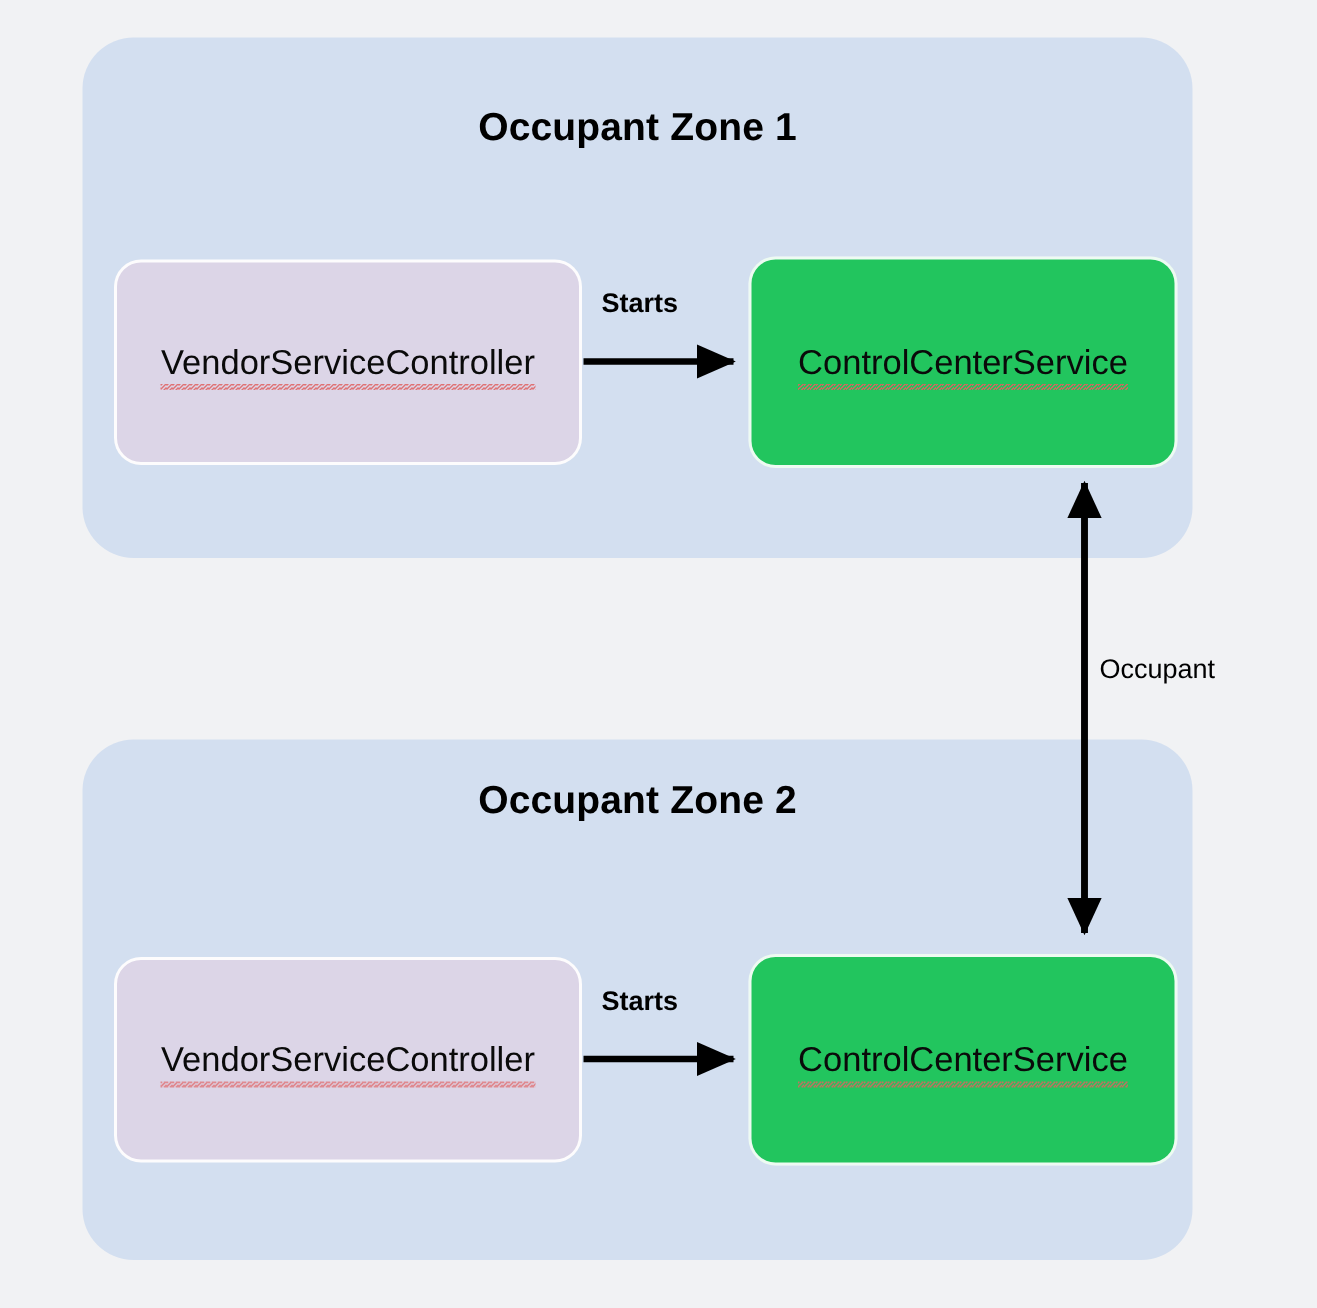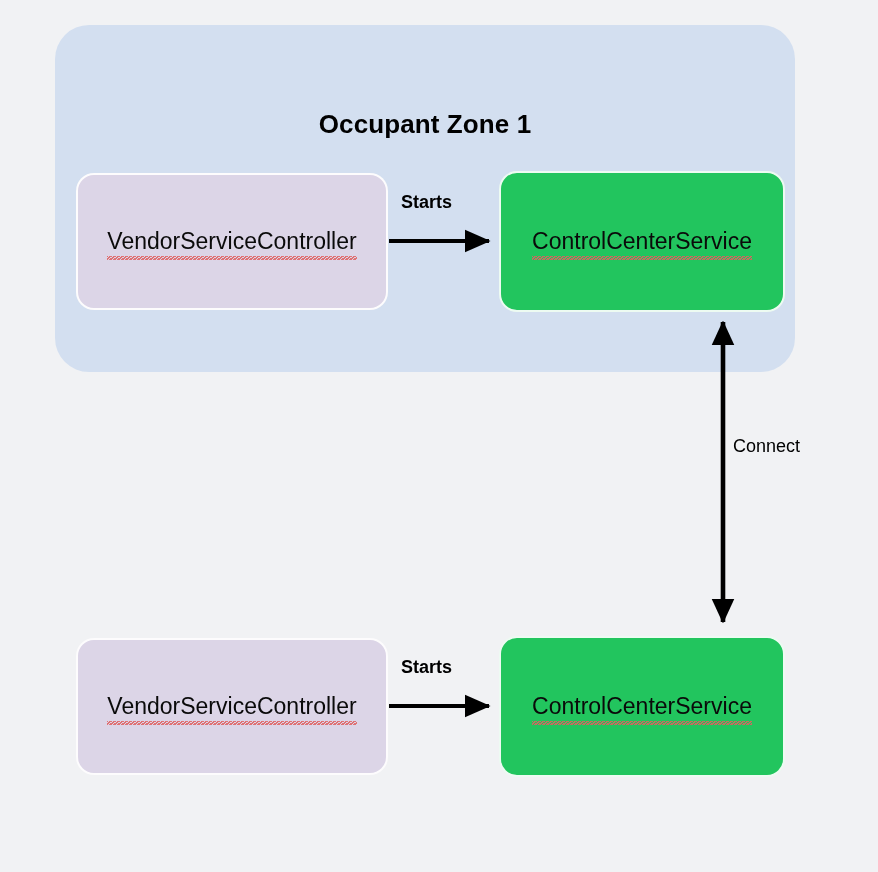--- a/index.html
+++ b/index.html
@@ -34,21 +34,20 @@
   .zone-title {
     position: absolute;
     left: 0;
     right: 0;
     text-align: center;
     font-size: 26px;
     font-weight: bold;
     color: #000000;
     letter-spacing: 0.1px;
     white-space: nowrap;
-    margin-top: 40px;
   }
   #zone-1 .zone-title { top: 44px; }
   #zone-2 .zone-title { top: 25px; }
 
   
   .node {
     position: absolute;
     box-sizing: border-box;
     border-radius: 18px;
     border: 2px solid rgba(255,255,255,0.92);
@@ -125,32 +124,35 @@
   <div class="node vendor" id="node-vendor-1">
     <span class="node-label">VendorServiceController</span>
   </div>
 
   <div class="node control" id="node-control-1">
     <span class="node-label">ControlCenterService</span>
   </div>
 
   <div class="edge-label bold" id="label-starts-1">Starts</div>
 
+  <div class="zone" id="zone-2">
+    <div class="zone-title">Occupant Zone 2</div>
+  </div>
 
   <div class="node vendor" id="node-vendor-2">
     <span class="node-label">VendorServiceController</span>
   </div>
 
   <div class="node control" id="node-control-2">
     <span class="node-label">ControlCenterService</span>
   </div>
 
   <div class="edge-label bold" id="label-starts-2">Starts</div>
 
-  <div class="edge-label" id="label-connect">Connect</div>
+  <div class="edge-label" id="label-connect">Occupant</div>
 
   <svg id="edges" viewBox="0 0 878 872" width="878" height="872" xmlns="http://www.w3.org/2000/svg">
     <defs>
       <marker id="arrow-right" viewBox="0 0 10 10" refX="9.4" refY="5" markerWidth="6.2" markerHeight="6.2" orient="auto-start-reverse">
         <path d="M 0 0.6 L 10 5 L 0 9.4 z" fill="#000000"></path>
       </marker>
       <marker id="arrow-up" viewBox="0 0 10 10" refX="9.4" refY="5" markerWidth="5.4" markerHeight="5.4" orient="auto-start-reverse">
         <path d="M 0 0.4 L 10 5 L 0 9.6 z" fill="#000000"></path>
       </marker>
     </defs>

